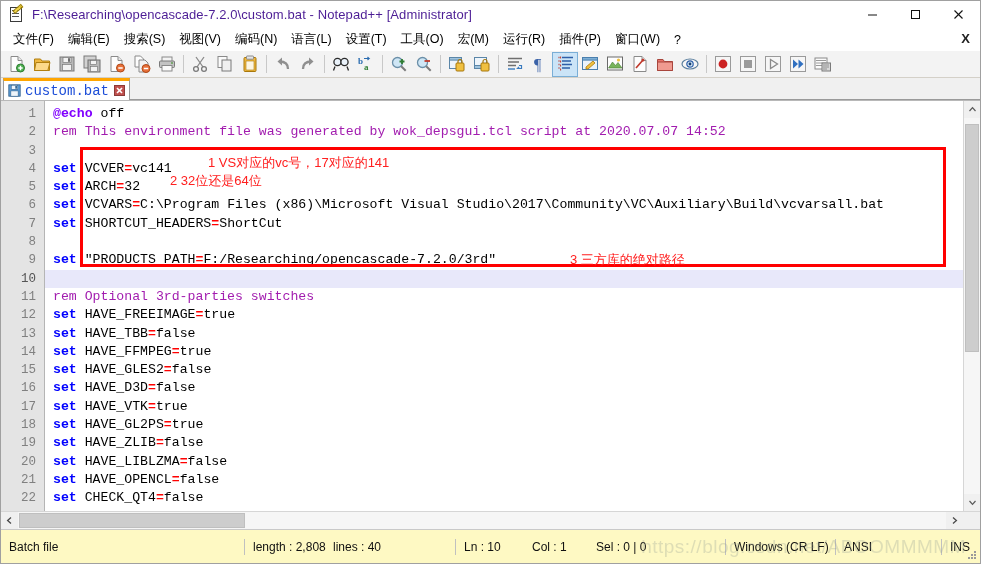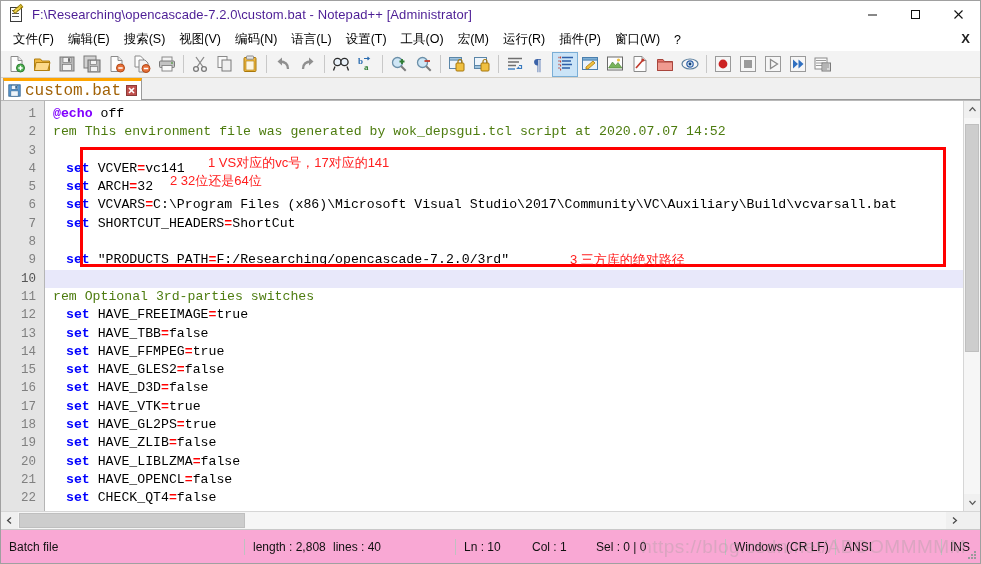--- a/index.html
+++ b/index.html
@@ -122,21 +122,21 @@
     background: #ffffff;
     border: 1px solid #9a9a9a;
     border-bottom: none;
     border-top: 3px solid #ffa500;
     padding: 0 4px 0 4px;
     gap: 4px;
     position: relative;
   }
   .tab-save-icon { width: 13px; height: 13px; flex: none; }
   .tab-label {
-    font-size: 16px; color: #a16207;
+    font-size: 14px; color: #1d4ed8;
     font-family: "Liberation Mono", monospace;
     white-space: nowrap;
   }
   .tab-close {
     width: 12px; height: 12px; flex:none;
     display:flex; align-items:center; justify-content:center;
   }
   .tabbar-rest {
     flex: 1; height: 22px;
     border-bottom: 1px solid #9a9a9a;
@@ -179,22 +179,22 @@
     overflow: hidden;
     white-space: nowrap;
   }
   .code .cl {
     height: 18.3px; line-height: 18.3px;
     white-space: pre;
     position: relative;
   }
   .code .cl.current { background: #e8e8fa; }
   .tok-at   { color: #8000ff; font-weight: bold; }
-  .tok-rem  { color: #4d7c0f; }
-  .tok-set  { color: #0000ff; font-weight: bold; margin-left: 13px; }
+  .tok-rem  { color: #a21caf; }
+  .tok-set  { color: #0000ff; font-weight: bold; }
   .tok-eq   { color: #ff0000; font-weight: bold; }
   .tok-txt  { color: #000000; }
 
   
   .curline-band {
     position: absolute;
     left: 0; right: 0;
     height: 18.3px;
     background: #e8e8fa;
     z-index: 1;
@@ -262,21 +262,21 @@
   .htrack { flex: 1; position: relative; background: #f6f6f6; }
   .hthumb {
     position: absolute; top: 1px; bottom: 1px;
     background: #cdcdcd; border: 1px solid #bfbfbf;
   }
   .hs-corner { width: 17px; min-width: 17px; background: #f0f0f0; }
 
   
   .statusbar {
     height: 34px; min-height: 23px;
-    background: #f9a8d4;
+    background: #fef9c3;
     border-top: 1px solid #c9c9c9;
     display: flex; align-items: center;
     font-size: 12px; color: #111;
     position: relative;
   }
   .st-cell {
     padding: 0 8px;
     height: 23px;
     display: flex; align-items: center;
     white-space: nowrap;

